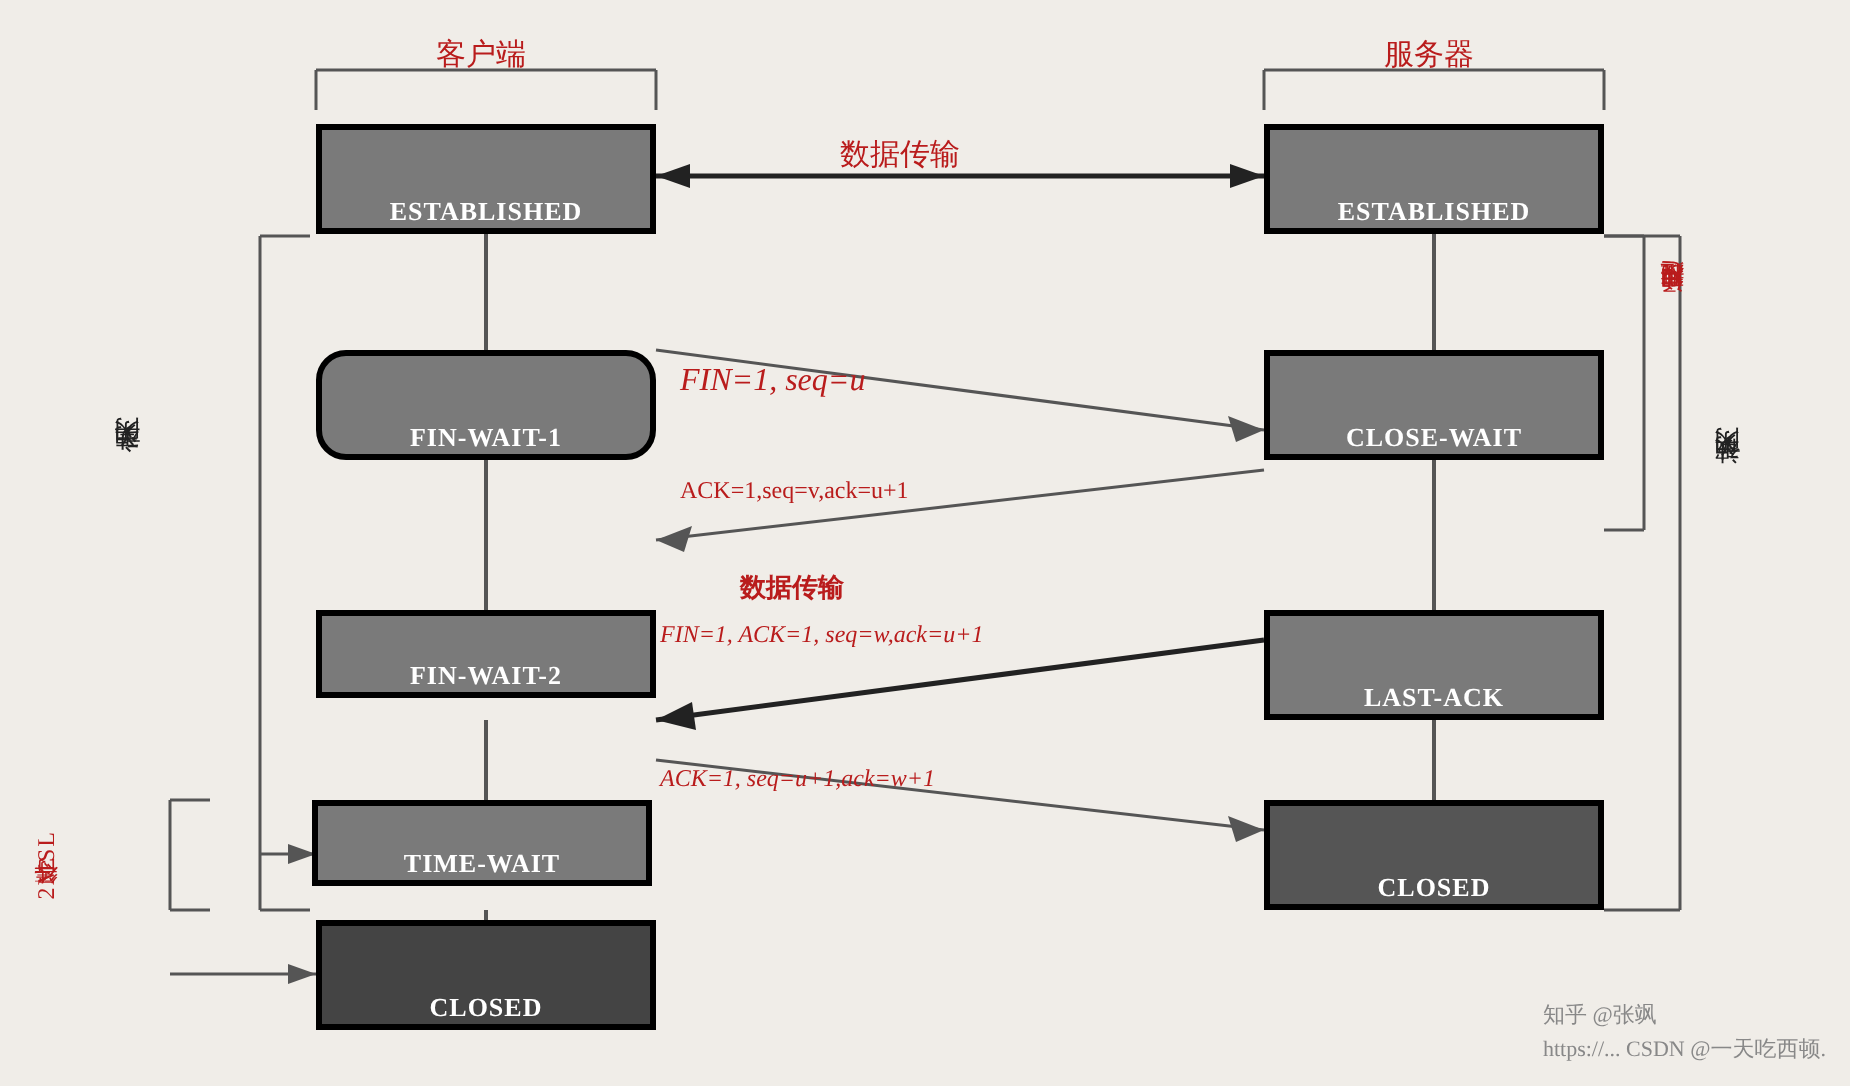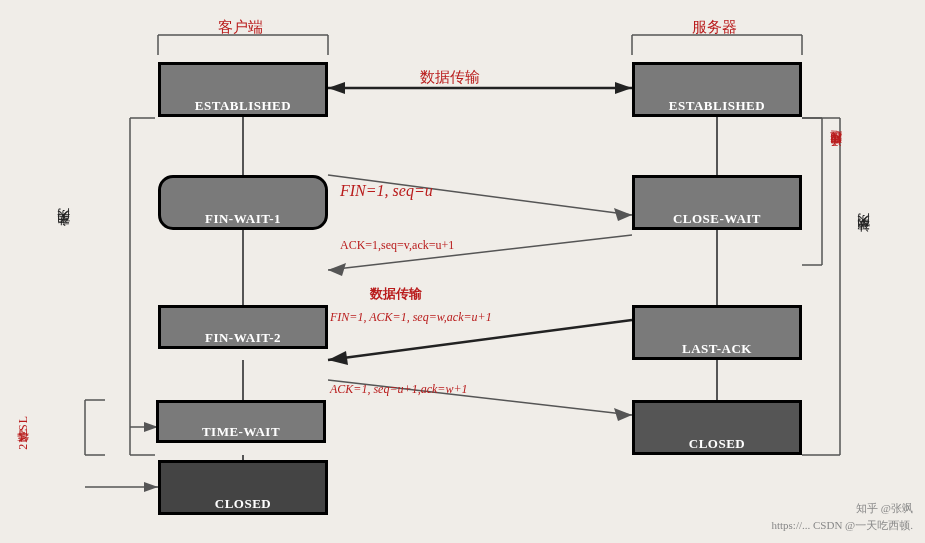--- a/index.html
+++ b/index.html
@@ -74,21 +74,21 @@
       letter-spacing: 2px;
     }
 
     
     .watermark {
       position: absolute;
       bottom: 8px;
       right: 12px;
       font-size: 11px;
       color: #888;
-      text-align: right;
+      text-align: left;
       line-height: 1.6;
     }
   </style>
 </head>
 <body>
 
 <div class="diagram-container">
 
   <svg class="arrows-svg">
 

